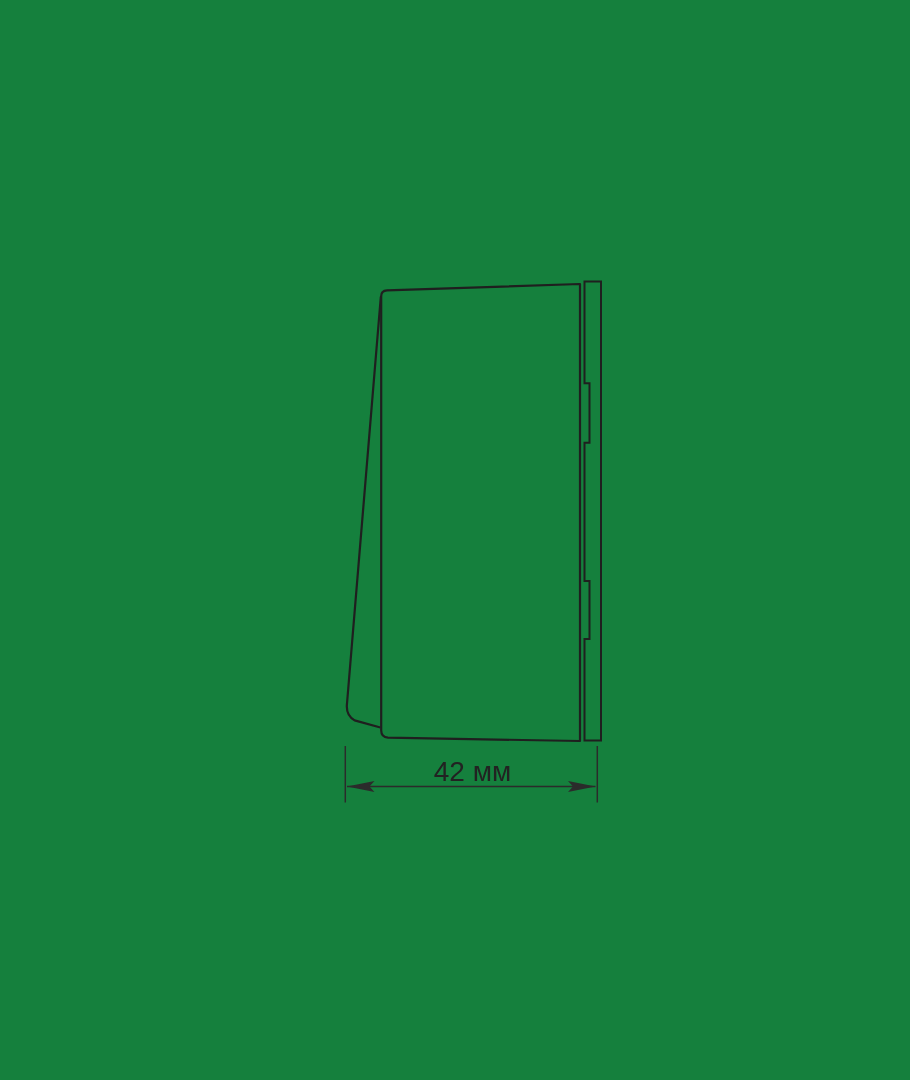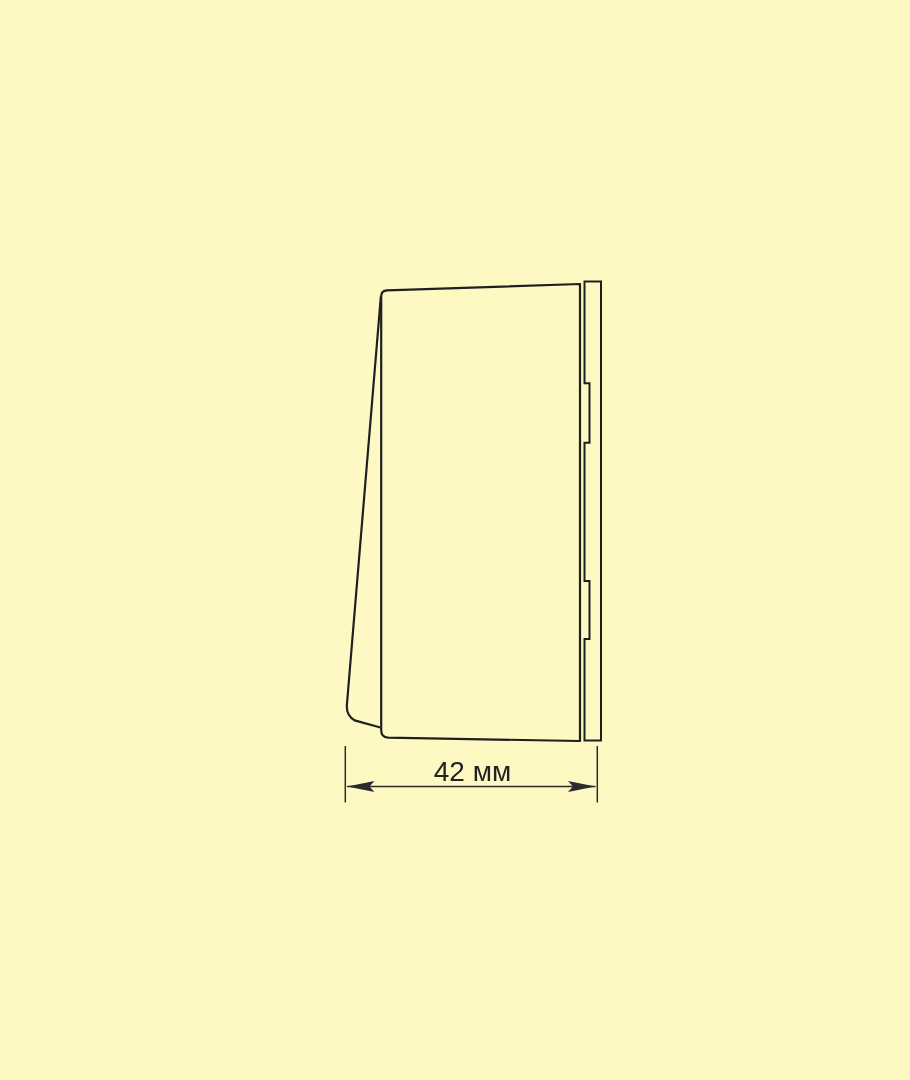--- a/index.html
+++ b/index.html
@@ -5,21 +5,21 @@
   html, body {
     margin: 0;
     padding: 0;
     background: #ffffff;
     font-family: "Liberation Sans", sans-serif;
   }
   .canvas {
     position: relative;
     width: 910px;
     height: 1080px;
-    background: #fef9c3;
+    background: #15803d;
     overflow: hidden;
   }
   svg.drawing {
     position: absolute;
     left: 0;
     top: 0;
     width: 910px;
     height: 1080px;
     display: block;
   }

